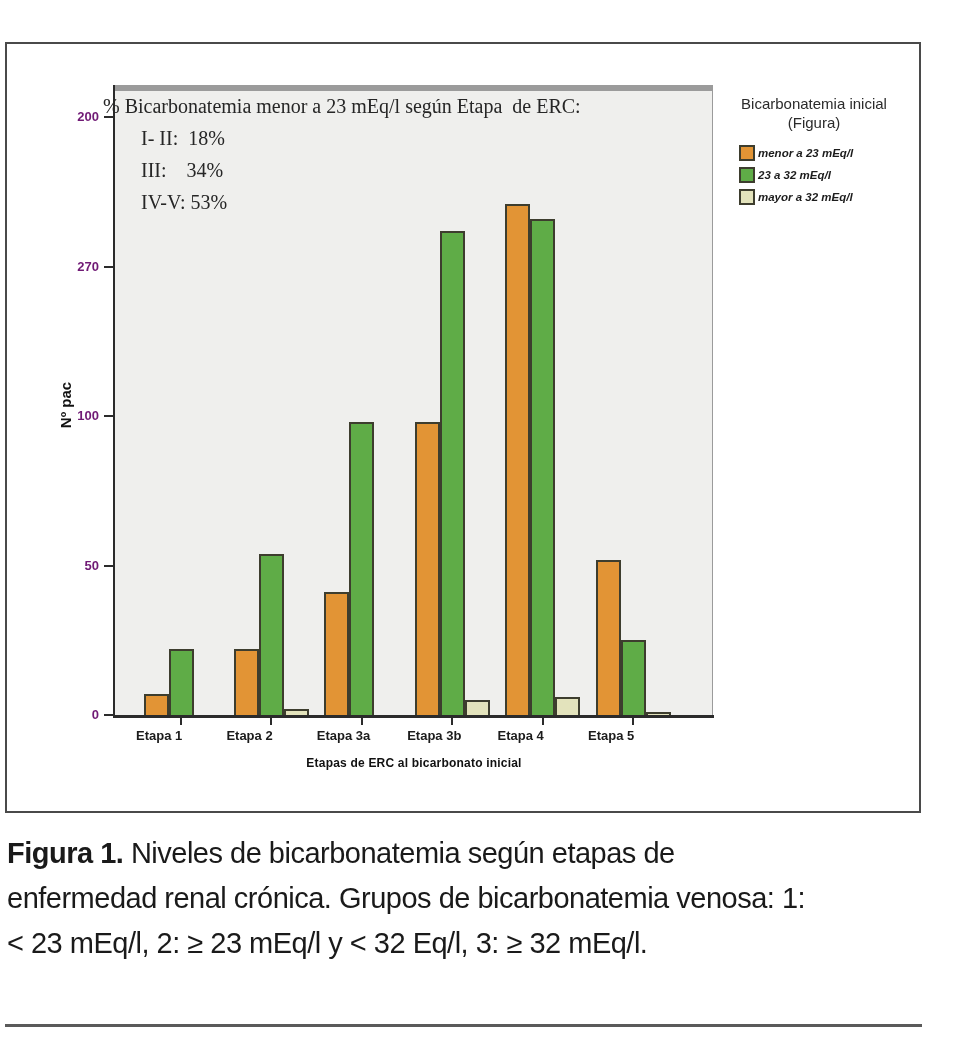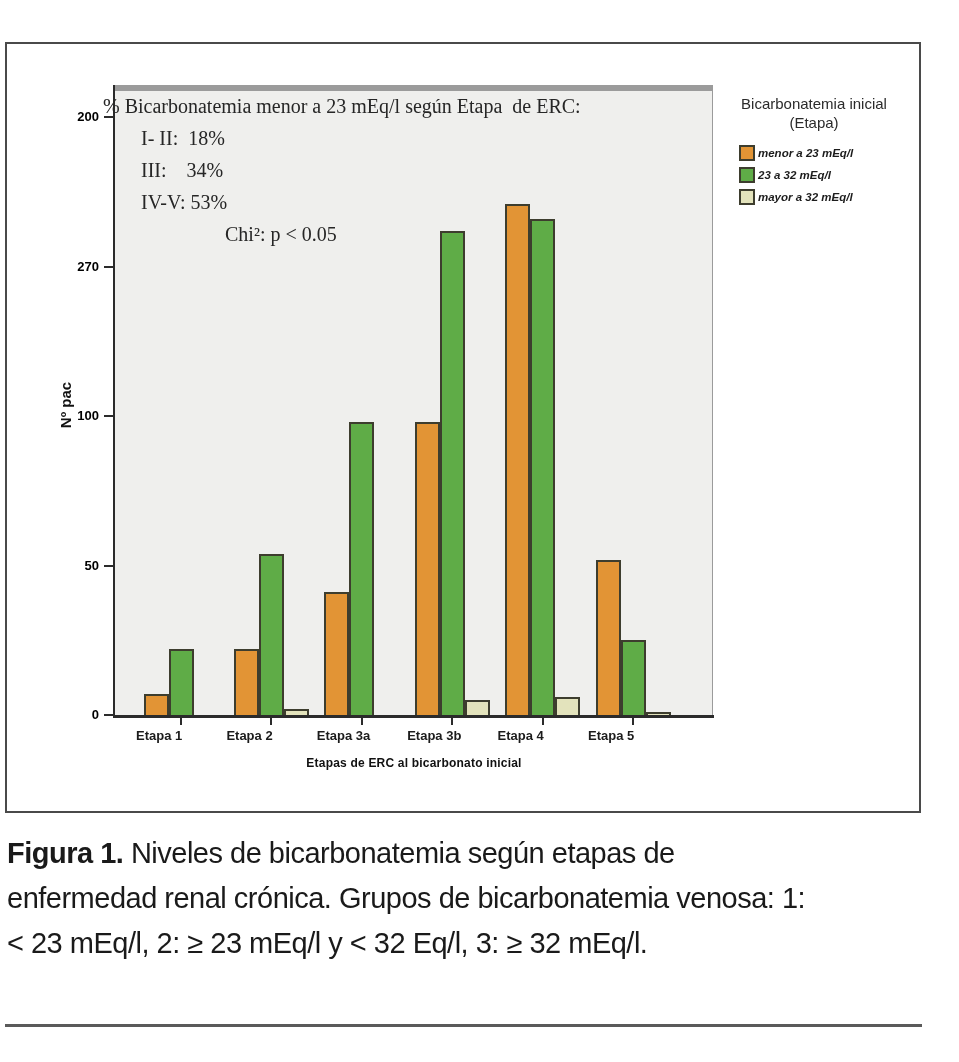--- a/index.html
+++ b/index.html
@@ -21,21 +21,21 @@
   .plot-topstrip{position:absolute;left:0;top:0;width:100%;height:6px;background:#9b9b9b;}
   .y-axis-line{position:absolute;left:106px;top:41px;width:2px;height:633px;background:#2b2b2b;}
   .x-axis-line{position:absolute;left:106px;top:671px;width:601px;height:3px;background:#2b2b2b;}
   
   .bar-group{position:absolute;bottom:0;width:75px;display:flex;align-items:flex-end;}
   .bar{width:25px;box-sizing:border-box;border:2px solid #3d3d2e;border-bottom:none;}
   .bar-empty{width:25px;height:0;border:none;}
   
   .ytick-label{
     position:absolute;left:30px;width:62px;text-align:right;
-    font-size:13px;font-weight:bold;color:#000000;line-height:18px;
+    font-size:13px;font-weight:bold;color:#701a75;line-height:18px;
   }
   .ytick-dash{position:absolute;left:97px;width:9px;height:2px;background:#2b2b2b;}
   .y-title{
     position:absolute;left:58px;top:361px;transform:translate(-50%,-50%) rotate(-90deg);
     font-size:15px;font-weight:bold;color:#111;white-space:nowrap;
   }
   
   .xtick-dash{position:absolute;top:674px;width:2px;height:7px;background:#2b2b2b;}
   .xtick-label{
     position:absolute;top:684px;width:90px;text-align:left;
@@ -141,26 +141,25 @@
         <div class="xtick-dash" style="left: 625px;"></div>
         <div class="xtick-label" style="left: 581px;">Etapa 5</div>
       </div>
     <div class="x-title">Etapas de ERC al bicarbonato inicial</div>
 
     <div class="annotation">
       <div>% Bicarbonatemia menor a 23 mEq/l según Etapa  de ERC:</div>
       <div class="ann-sub">I- II:  18%</div>
       <div class="ann-sub">III:    34%</div>
       <div class="ann-sub">IV-V: 53%</div>
-      <div class="ann-chi">Chi²: p &lt; 0.05</div>
     </div>
 
     <div class="legend">
       <div class="legend-title">Bicarbonatemia inicial</div>
-      <div class="legend-subtitle">(Etapa)</div>
+      <div class="legend-subtitle">(Figura)</div>
       <div class="legend-items" id="legend-items">
           <div class="legend-item">
             <span class="legend-swatch" style="background: rgb(226, 148, 53);"></span>
             <span class="legend-label">menor a 23 mEq/l</span>
           </div>
           <div class="legend-item">
             <span class="legend-swatch" style="background: rgb(95, 172, 71);"></span>
             <span class="legend-label">23 a 32 mEq/l</span>
           </div>
           <div class="legend-item">

